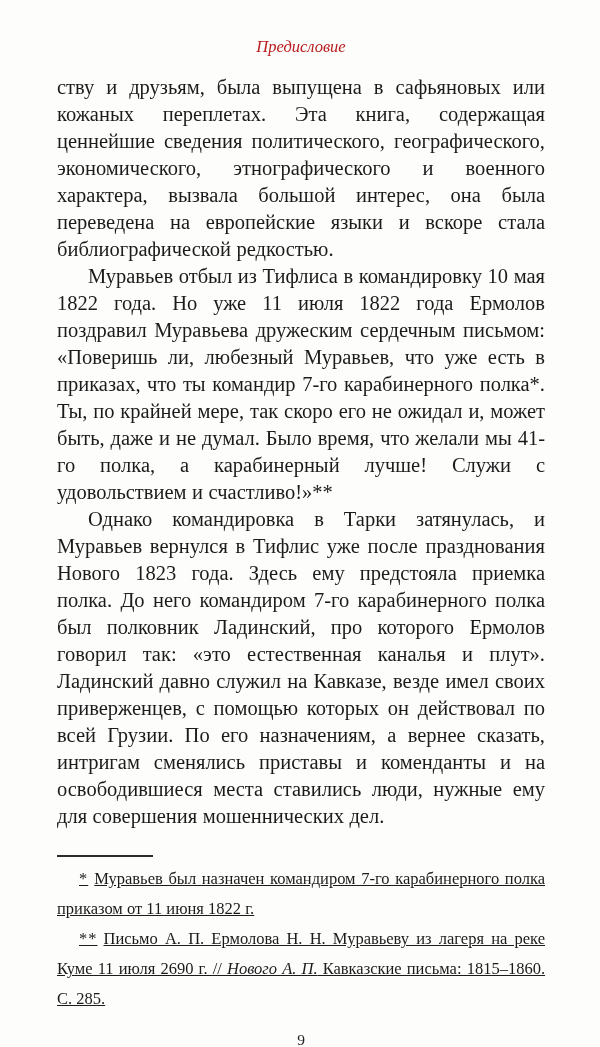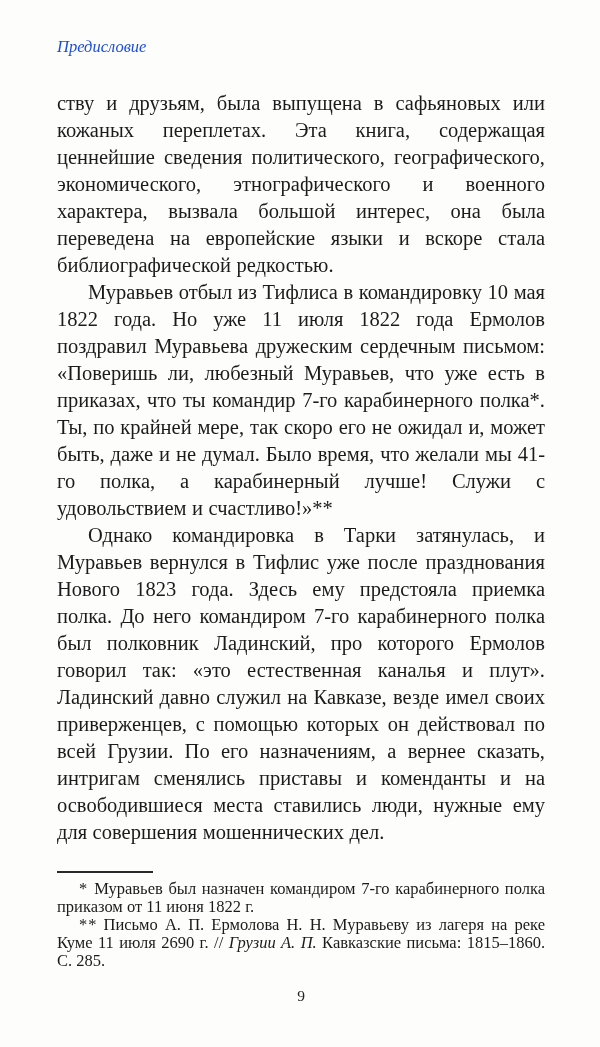--- a/index.html
+++ b/index.html
@@ -11,25 +11,25 @@
     background: #fdfdfc;
     color: #1b1b1b;
     font-family: "Liberation Serif", "DejaVu Serif", serif;
     padding: 36px 55px 0 57px;
     overflow: hidden;
   }
   .running-header {
     font-style: italic;
     font-size: 16.5px;
     line-height: 22px;
-    text-align: left;
-    color: #1d4ed8;
+    text-align: center;
+    color: #b91c1c;
   }
   .body-text {
-    margin-top: 32px;
+    margin-top: 16px;
   }
   .para {
     font-size: 20.5px;
     line-height: 27px;
     text-align: justify;
     hyphens: auto;
     -webkit-hyphens: auto;
     word-spacing: 0.02em;
   }
   .para.indent { text-indent: 31px; font-family: Liberation Serif, serif; }
@@ -37,24 +37,25 @@
     margin-top: 25px;
   }
   .footnote-separator {
     width: 96px;
     border: none;
     border-top: 2px solid #2b2b2b;
     margin: 0 0 7px 0;
   }
   .footnote {
     font-size: 16.5px;
-    line-height: 18px;
+    line-height: 30px;
     text-align: justify;
     text-indent: 22px;
     hyphens: auto;
+    text-decoration: underline;
     -webkit-hyphens: auto;
   }
   .footnote .marker { letter-spacing: 1px; padding-right: 6px; }
   .footnote .italic { font-style: italic; }
   .page-number {
     text-align: center;
     font-size: 15.5px;
     margin-top: 17px;
     color: #222;
   }
@@ -70,18 +71,18 @@
     <p class="para">ству и друзьям, была выпущена в сафьяновых или кожаных переплетах. Эта книга, содержащая ценнейшие сведения политического, географического, экономического, этнографического и военного характера, вызвала большой интерес, она была переведена на европейские языки и вскоре стала библиографической редкостью.</p>
     <p class="para indent">Муравьев отбыл из Тифлиса в командировку 10 мая 1822 года. Но уже 11 июля 1822 года Ермолов поздравил Муравьева дружеским сердечным письмом: «Поверишь ли, любезный Муравьев, что уже есть в приказах, что ты командир 7-го карабинерного полка*. Ты, по крайней мере, так скоро его не ожидал и, может быть, даже и не думал. Было время, что желали мы 41-го полка, а карабинерный лучше! Служи с удовольствием и счастливо!»**</p>
     <p class="para indent">Однако командировка в Тарки затянулась, и Муравьев вернулся в Тифлис уже после празднования Нового 1823 года. Здесь ему предстояла приемка полка. До него командиром 7-го карабинерного полка был полковник Ладинский, про которого Ермолов говорил так: «это естественная каналья и плут». Ладинский давно служил на Кавказе, везде имел своих приверженцев, с помощью которых он действовал по всей Грузии. По его назначениям, а вернее сказать, интригам сменялись приставы и коменданты и на освободившиеся места ставились люди, нужные ему для совершения мошеннических дел.</p>
   </div>
 
   <div class="footnote-block">
     <hr class="footnote-separator">
 
     <p class="footnote"><span class="marker">*</span><span>Муравьев был назначен командиром 7-го карабинерного полка приказом от 11 июня 1822 г.</span><span class="italic"></span><span></span></p>
 
-    <p class="footnote"><span class="marker">**</span><span>Письмо А. П. Ермолова Н. Н. Муравьеву из лагеря на реке Куме 11 июля 2690 г. // </span><span class="italic">Грузии А. П.</span><span> Кавказские письма: 1815–1860. С. 285.</span></p>
+    <p class="footnote"><span class="marker">**</span><span>Письмо А. П. Ермолова Н. Н. Муравьеву из лагеря на реке Куме 11 июля 2690 г. // </span><span class="italic">Нового А. П.</span><span> Кавказские письма: 1815–1860. С. 285.</span></p>
   </div>
 
   <div class="page-number">9</div>
 
 </div>
 
 </body></html>

